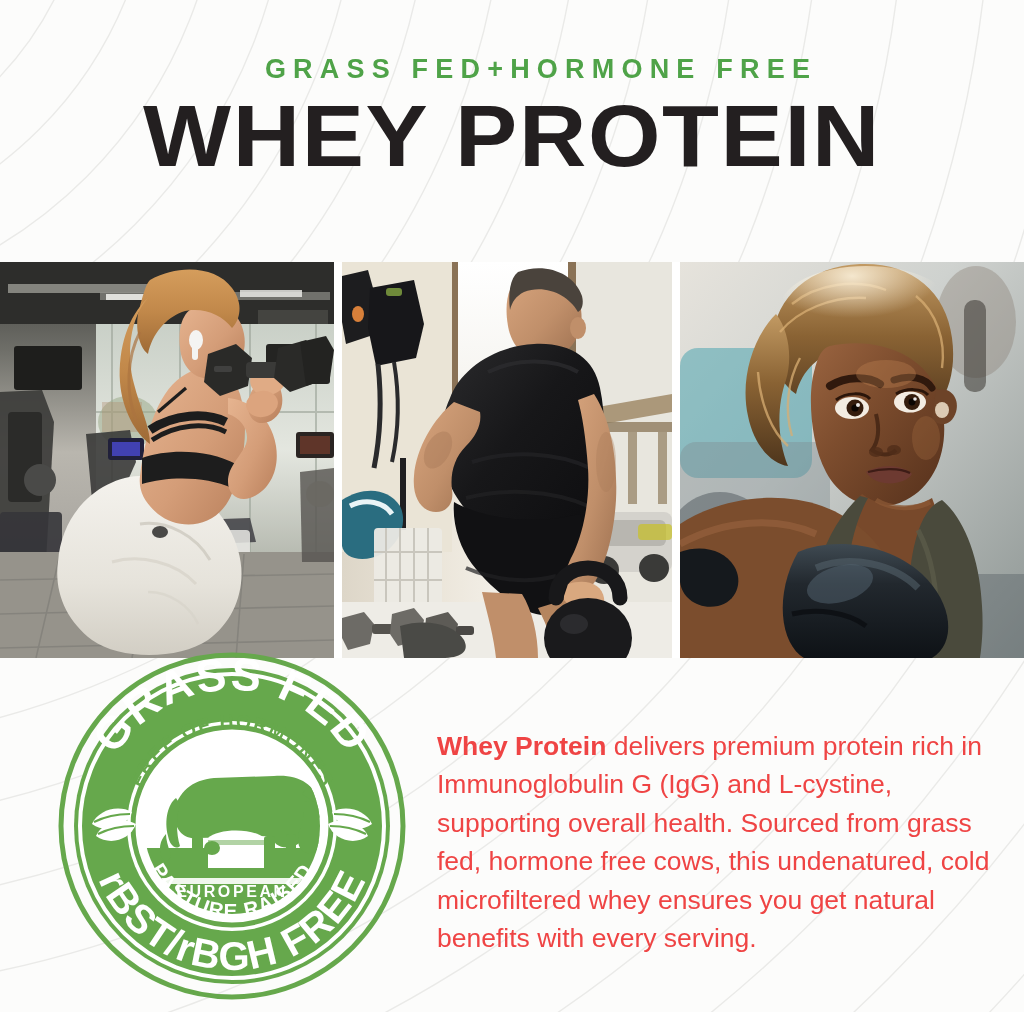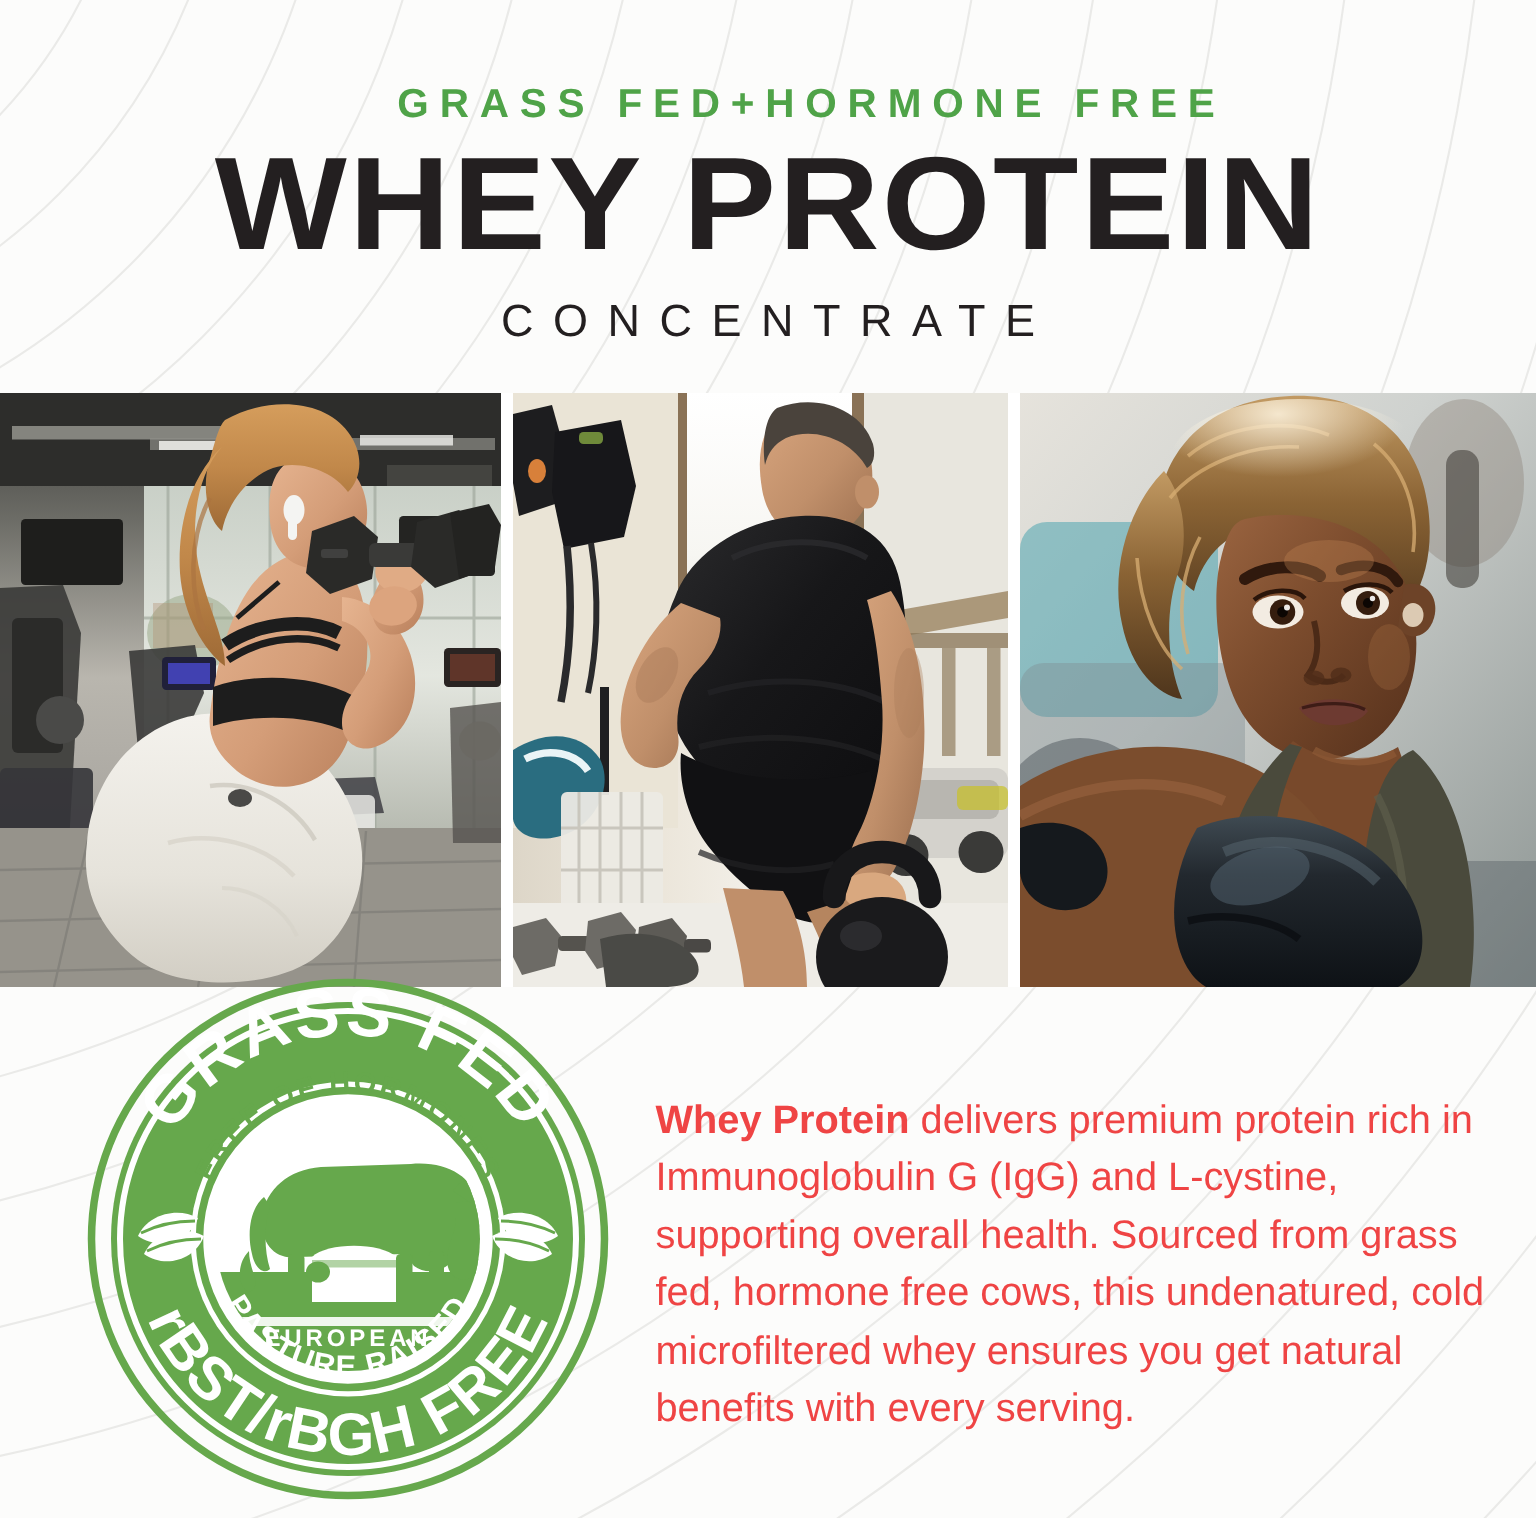--- a/index.html
+++ b/index.html
@@ -150,21 +150,20 @@
       <circle cx="-240" cy="-150" r="1596"></circle>
       <circle cx="-240" cy="-150" r="1692"></circle>
       <circle cx="-240" cy="-150" r="1790"></circle>
       <circle cx="-240" cy="-150" r="1890"></circle>
     </g>
   </svg>
 
   <div class="header">
     <div class="eyebrow">GRASS FED+HORMONE FREE</div>
     <div class="title">WHEY PROTEIN</div>
-    <div class="subtitle">CONCENTRATE</div>
   </div>
 
   <div class="photo-strip">
 
     <div class="photo photo-1">
       <svg viewBox="0 0 334 396" preserveAspectRatio="xMidYMid slice">
         <defs>
           <linearGradient id="p1bg" x1="0" y1="0" x2="0" y2="1">
             <stop offset="0%" stop-color="#3a3a38"></stop>
             <stop offset="22%" stop-color="#6e6e68"></stop>

